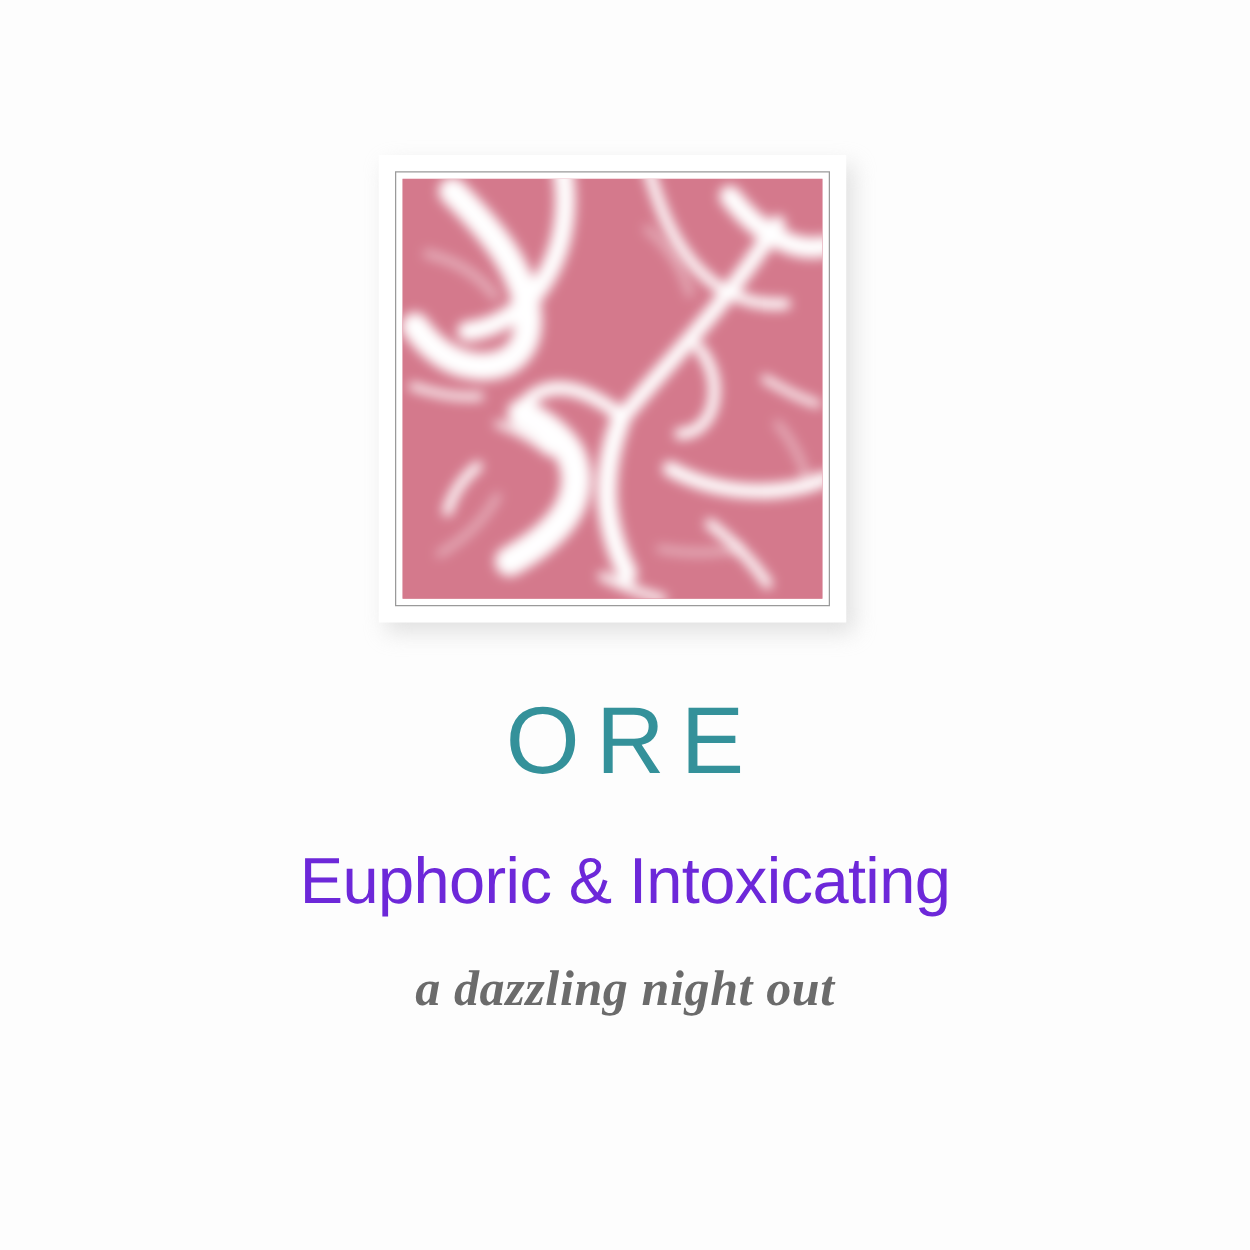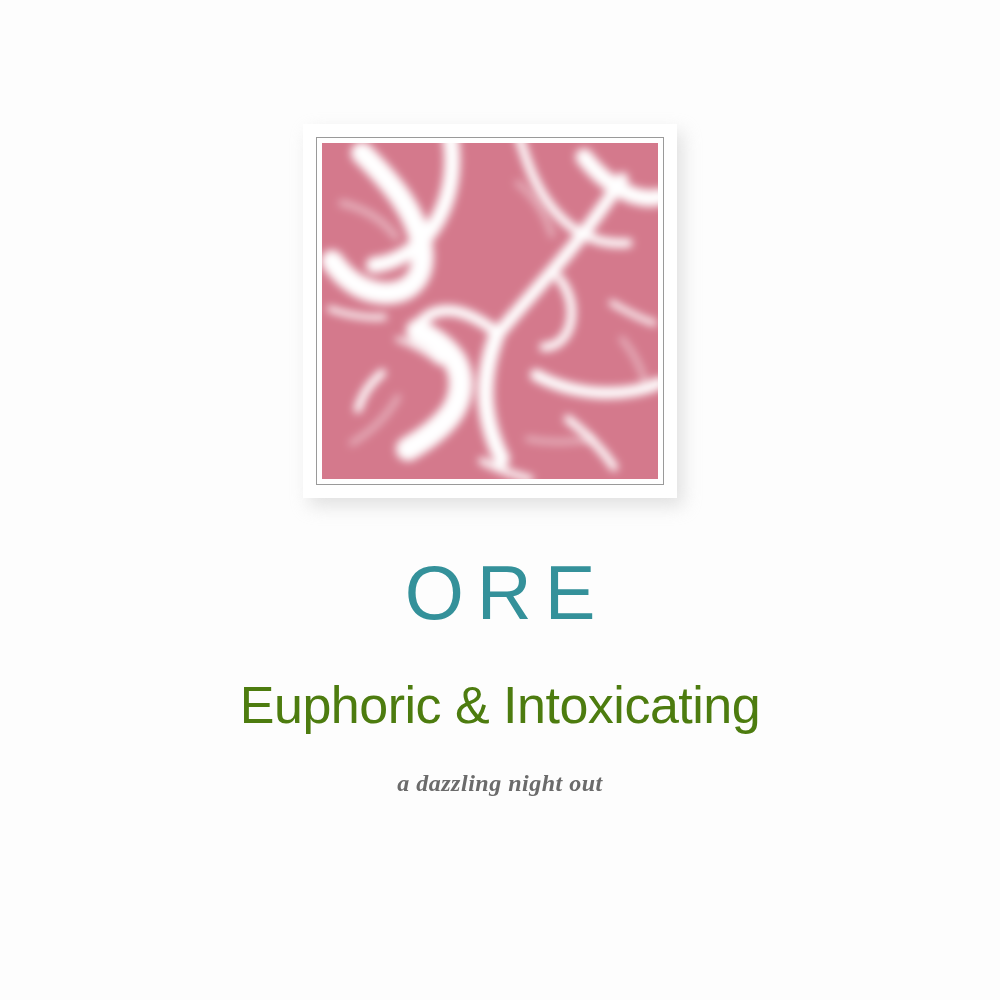--- a/index.html
+++ b/index.html
@@ -94,38 +94,38 @@
     font-size: 76px;
     font-weight: 300;
     letter-spacing: 13px;
     text-indent: 13px;
     line-height: 1.0;
     margin: 0;
     padding: 0;
   }
 
   .descriptor {
-    color: #4d7c0f;
+    color: #6d28d9;
     font-family: "Liberation Sans", sans-serif;
     font-size: 52px;
     font-weight: 400;
     letter-spacing: -0.5px;
     line-height: 1.0;
     margin: 0;
   }
 
   .descriptor-1 { margin-top: 48px; }
   .descriptor-2 { margin-top: 26px; }
 
   .tagline {
     color: #6b6b6b;
     font-family: "Liberation Serif", serif;
     font-style: italic;
     font-weight: bold;
-    font-size: 24px;
+    font-size: 40px;
     letter-spacing: 0.5px;
     line-height: 1.0;
     margin: 0;
     margin-top: 40px;
   }
 </style>
 </head>
 <body>
 
 <div class="card">

